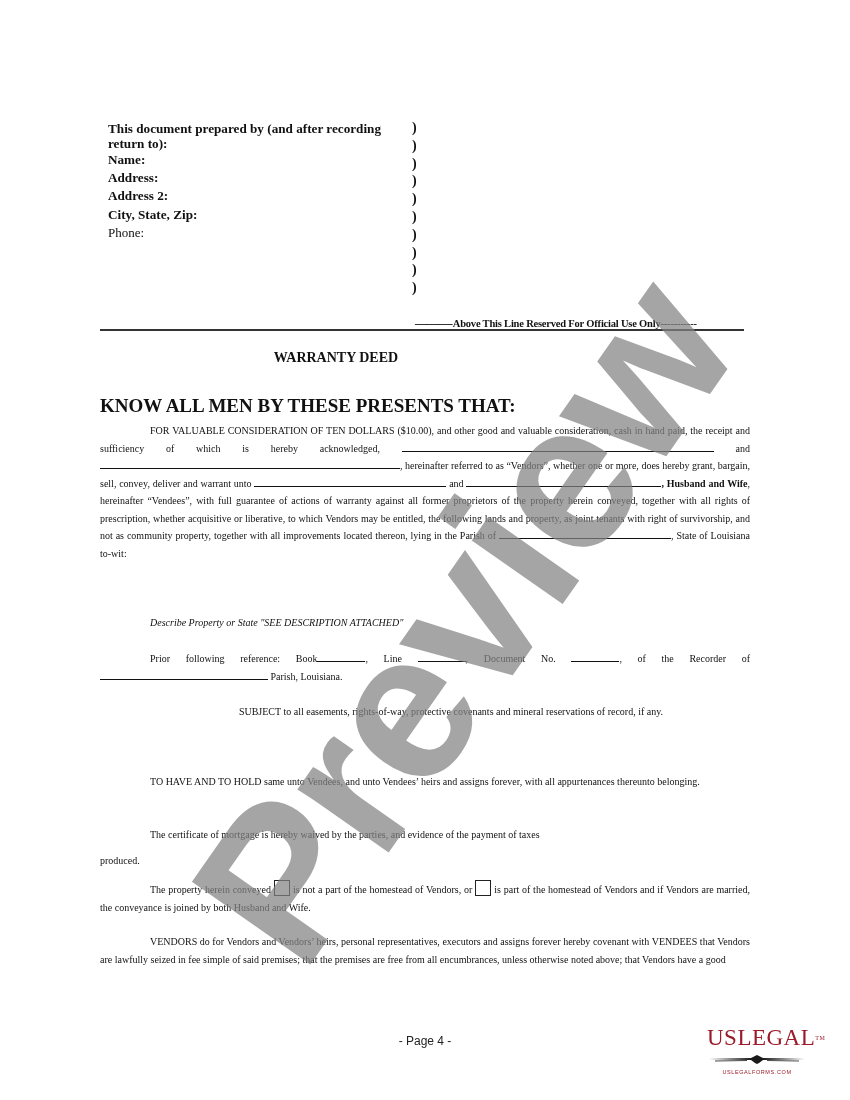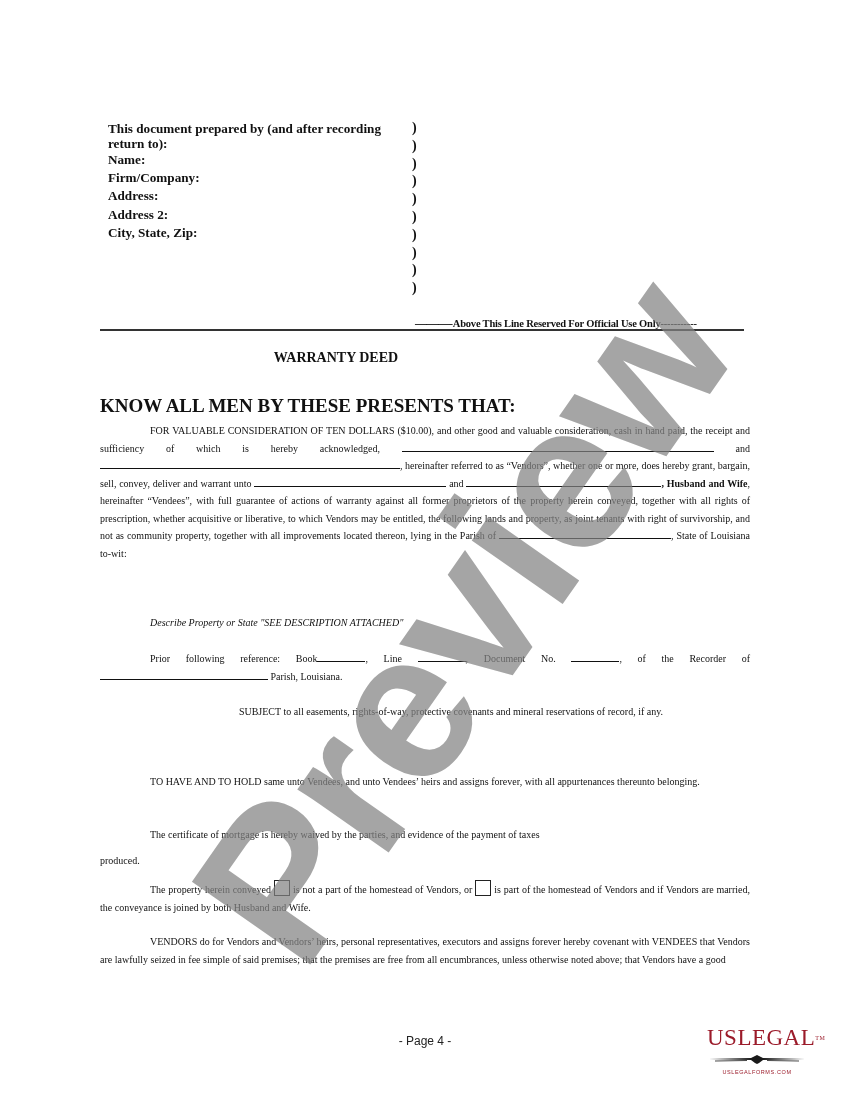--- a/index.html
+++ b/index.html
@@ -39,24 +39,24 @@
   .logo-sub { font-family: "Liberation Sans", sans-serif; font-size: 5.5px; color: #9b1b2a; letter-spacing: 0.6px; text-align: center; width: 100px; margin-top: 1px; }
 </style>
 </head>
 <body>
 
 <div class="page">
 
   <div class="prep-block">
     <div class="b first">This document prepared by (and after recording return to):</div>
     <div class="b">Name:</div>
-    <div class="b">Firm/Company:</div>
     <div class="b">Address:</div>
     <div class="b">Address 2:</div>
     <div class="b">City, State, Zip:</div>
+    <div class="phone">Phone:</div>
   </div>
 
   <div class="paren-col">
     <div>)</div>
     <div>)</div>
     <div>)</div>
     <div>)</div>
     <div>)</div>
     <div>)</div>
     <div>)</div>

